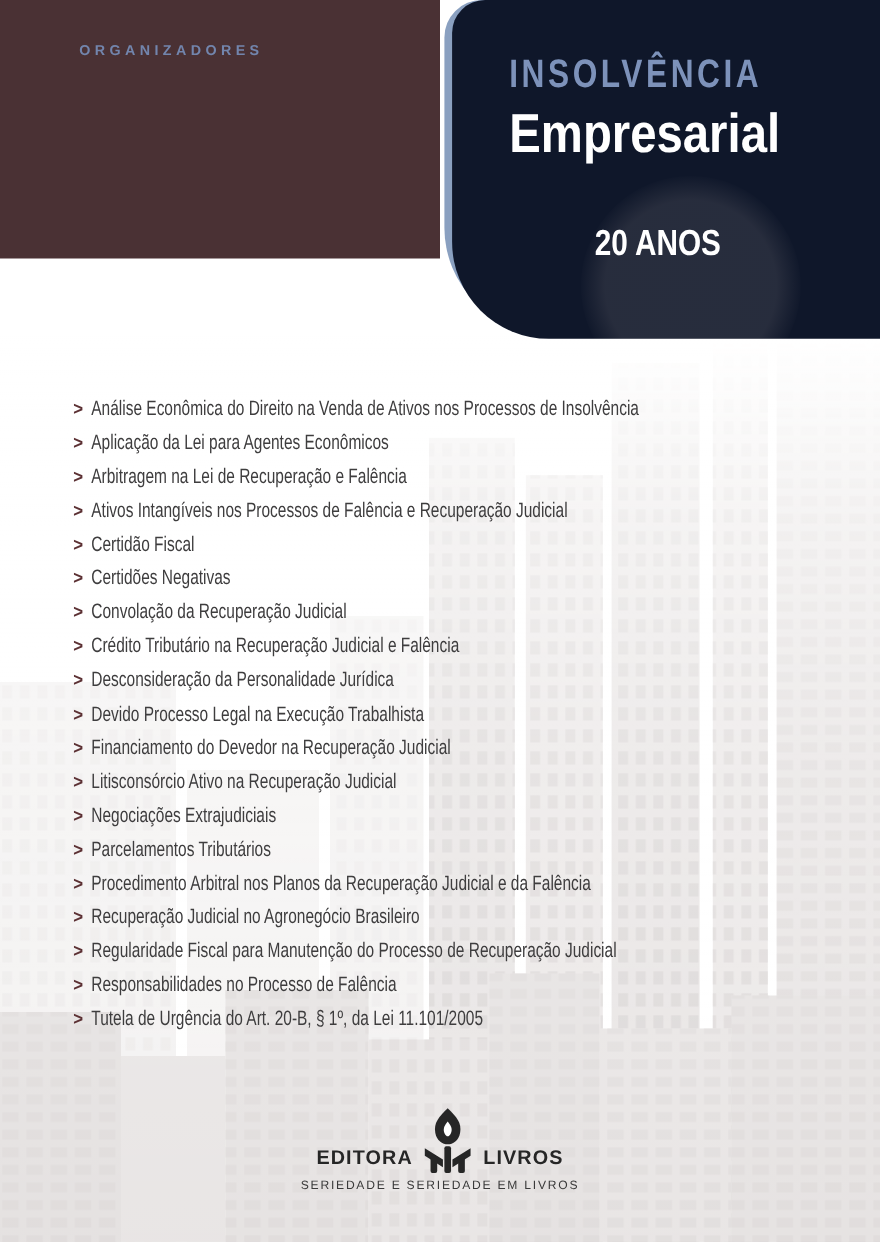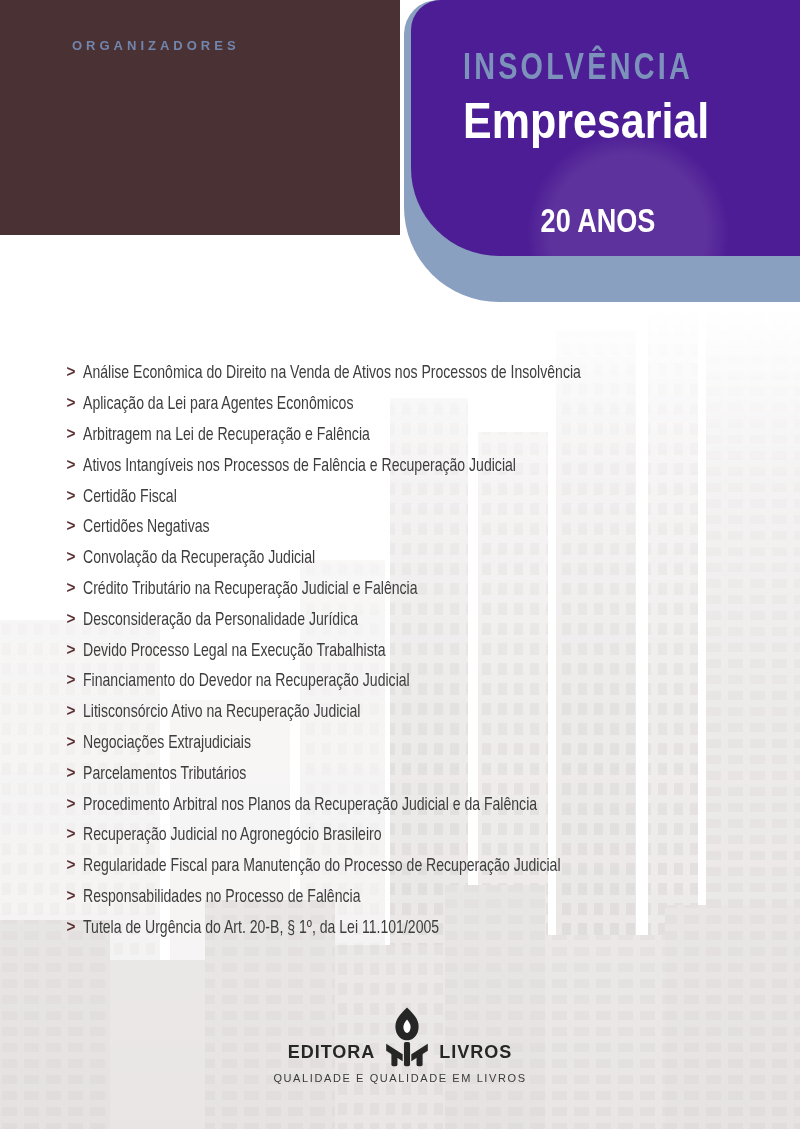--- a/index.html
+++ b/index.html
@@ -25,22 +25,22 @@
     white-space:nowrap;
   }
   .org-names .line{transform:scaleX(0.74);transform-origin:0 50%;}
   
   .panel-wrap{
     position:absolute;left:404px;top:0;width:396px;height:302px;
     background:#8aa0c0;
     border-top-left-radius:34px;border-bottom-left-radius:95px;
   }
   .panel{
-    position:absolute;left:7px;top:0;width:389px;height:256px;
-    background:#4c1d95;
+    position:absolute;left:7px;top:0;width:389px;height:308px;
+    background:#0f172a;
     border-top-left-radius:30px;border-bottom-left-radius:88px;
     overflow:hidden;
   }
   .panel::before{
     content:"";position:absolute;left:30%;top:52%;width:200px;height:200px;
     border-radius:50%;
     background:radial-gradient(circle,rgba(255,236,226,0.10) 0 55%,rgba(255,236,226,0) 72%);
   }
   .kicker{
     margin:46px 0 0 52px;
@@ -277,17 +277,17 @@
           <path d="M30 2 C39 11 45 17 43 28 C41.5 36 35.5 40 30 40 C24.5 40 18.5 36 17 28 C15 17 21 11 30 2 Z" fill="#262626"></path>
           <path d="M30 16 C26 21 25 24 26.5 28 C27.5 30.5 29 31.5 30 31.5 C31 31.5 32.5 30.5 33.5 28 C35 24 34 21 30 16 Z" fill="#ffffff"></path>
           <rect x="26.5" y="42" width="7" height="28" rx="2" fill="#262626"></rect>
           <path d="M6 44 L25 56 L25 64 L6 52 Z" fill="#262626"></path>
           <path d="M54 44 L35 56 L35 64 L54 52 Z" fill="#262626"></path>
           <rect x="12" y="52" width="7" height="18" rx="2" fill="#262626"></rect>
           <rect x="41" y="52" width="7" height="18" rx="2" fill="#262626"></rect>
         </svg>
         <span class="mizuno-word">LIVROS</span>
       </div>
-      <div class="mizuno-tagline">QUALIDADE E QUALIDADE EM LIVROS</div>
+      <div class="mizuno-tagline">SERIEDADE E SERIEDADE EM LIVROS</div>
     </div>
   </div>
 
 </div>
 
 </body></html>

